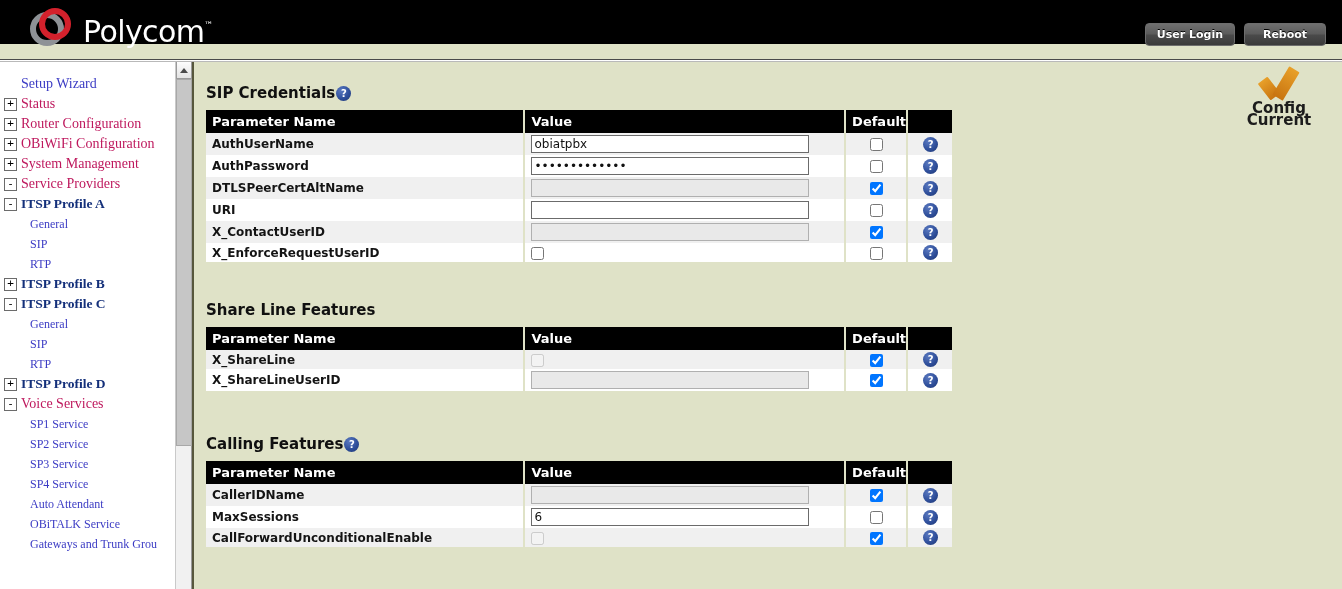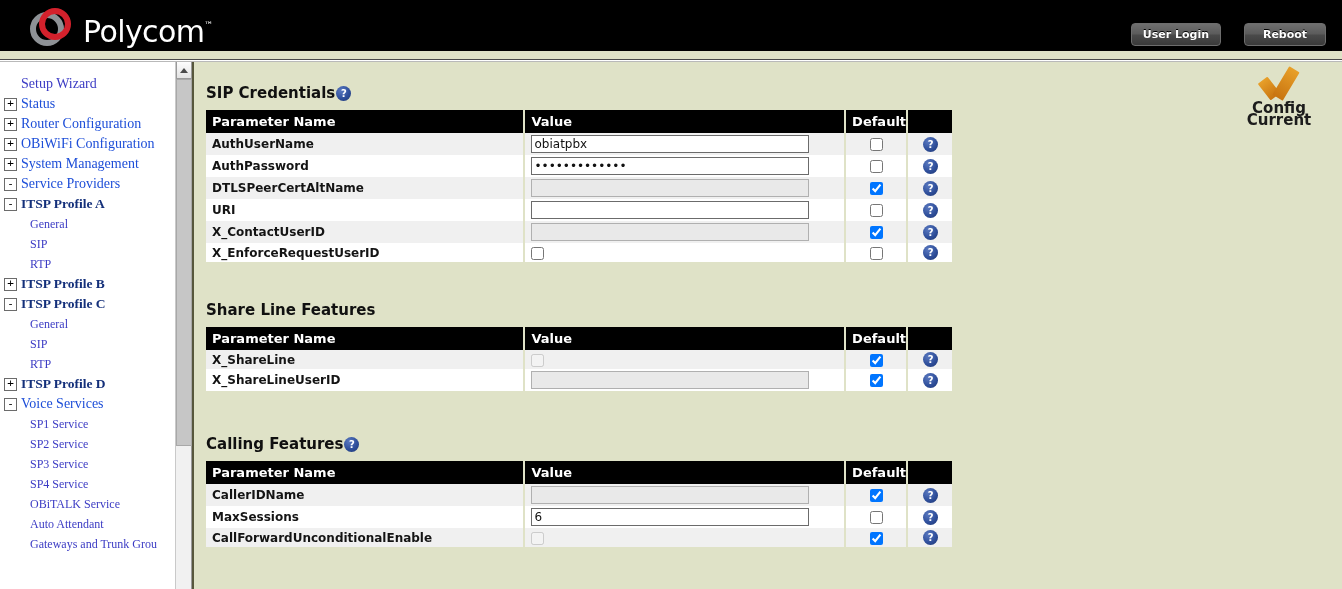--- a/index.html
+++ b/index.html
@@ -7,21 +7,21 @@
     margin: 0; padding: 0;
     width: 1342px; height: 589px;
     overflow: hidden;
     background: #dfe2c7;
     font-family: "DejaVu Sans", sans-serif;
   }
 
   
   #header {
     position: absolute; top: 0; left: 0;
-    width: 1342px; height: 51px;
+    width: 1342px; height: 44px;
     background: #000;
   }
   #logo-wrap {
     position: absolute; left: 30px; top: 8px;
     display: flex; align-items: center; gap: 9px;
   }
   #logo-mark { position: relative; width: 44px; height: 44px; }
   #logo-mark .ring-gray {
     position: absolute; left: 0; top: 4px;
     width: 34px; height: 34px; border-radius: 50%;
@@ -34,21 +34,21 @@
   }
   #logo-text {
     color: #fff; font-size: 30px; letter-spacing: -0.6px;
     font-family: "DejaVu Sans", sans-serif;
     position: relative; top: 1px;
   }
   #logo-text .tm { font-size: 9px; vertical-align: 14px; }
 
   #header-buttons {
     position: absolute; right: 16px; top: 23px;
-    display: flex; gap: 23px;
+    display: flex; gap: 9px;
   }
   .hdr-btn {
     height: 23px; min-width: 82px; padding: 0 11px;
     border: 1px solid #6d6d6d; border-radius: 4px;
     background: linear-gradient(to bottom, #6f6f6f 0%, #5b5b5b 48%, #4a4a4a 52%, #3a3a3a 100%);
     color: #ffffff; font-size: 11px; font-weight: bold;
     font-family: "DejaVu Sans", sans-serif;
     display: flex; align-items: center; justify-content: center;
     cursor: pointer; text-shadow: 0 -1px 0 #000;
   }
@@ -76,21 +76,21 @@
     font-size: 11px; line-height: 10px; text-align: center;
     color: #000; font-family: "DejaVu Sans Mono", monospace;
     cursor: pointer; flex: 0 0 auto;
   }
   .exp-spacer { width: 13px; margin-right: 4px; flex: 0 0 auto; }
   .nav-link {
     color: #3b3bc4; font-size: 13px; cursor: pointer;
     font-family: Liberation Serif, serif;
     text-align: center;
   }
-  .nav-link.lvl0 { color: #1d4ed8; font-size: 14px; }
+  .nav-link.lvl0 { color: #be185d; font-size: 14px; }
   .nav-link.wizard { color: #3b3bc4; font-size: 14px; }
   .nav-link.profile { color: #14307a; font-weight: bold; font-size: 13.5px; }
   .nav-link.sub { color: #3b3bc4; font-size: 12px; }
   .indent2 { padding-left: 30px; }
 
   
   #sb-track {
     position: absolute; left: 176px; top: 62px;
     width: 16px; height: 527px;
     background: #f1f1f1; border-right: 1px solid #9a9a9a;
@@ -299,24 +299,24 @@
       <div class="nav-row indent2">
         <span class="nav-link sub">SP2 Service</span>
       </div>
       <div class="nav-row indent2">
         <span class="nav-link sub">SP3 Service</span>
       </div>
       <div class="nav-row indent2">
         <span class="nav-link sub">SP4 Service</span>
       </div>
       <div class="nav-row indent2">
+        <span class="nav-link sub">Auto Attendant</span>
+      </div>
+      <div class="nav-row indent2">
         <span class="nav-link sub">OBiTALK Service</span>
-      </div>
-      <div class="nav-row indent2">
-        <span class="nav-link sub">Auto Attendant</span>
       </div>
       <div class="nav-row indent2">
         <span class="nav-link sub">Gateways and Trunk Grou</span>
       </div>
     </div>
 </div>
 <div id="sb-track">
   <div id="sb-up"></div>
   <div id="sb-thumb"></div>
 </div>

